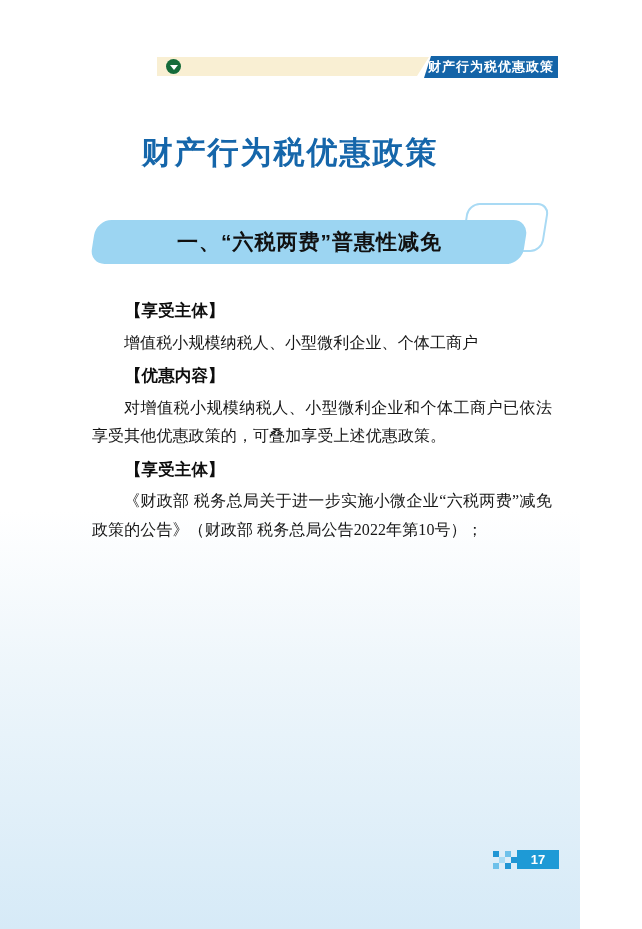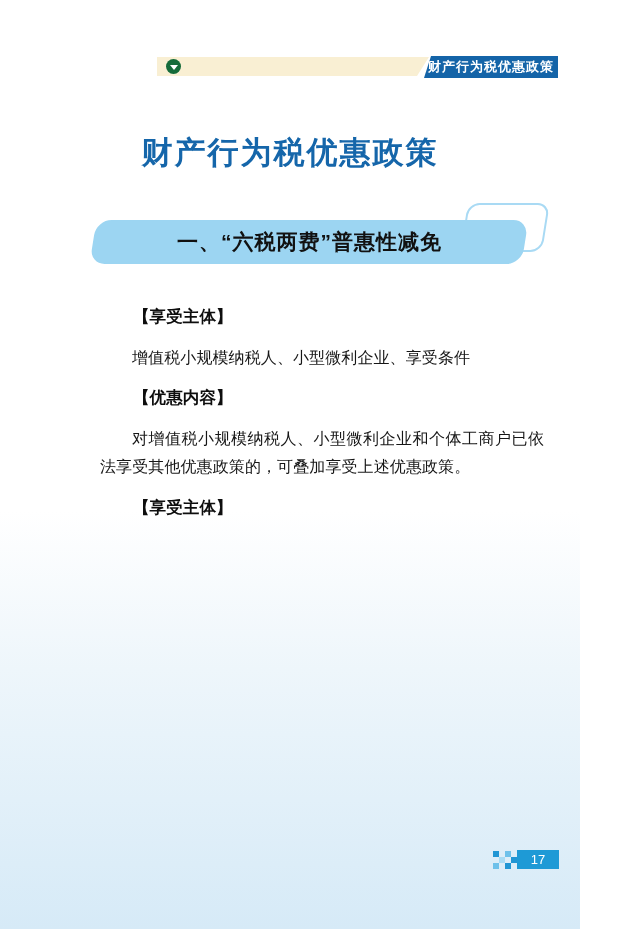--- a/index.html
+++ b/index.html
@@ -61,32 +61,32 @@
     white-space:nowrap;
   }
 
   
   .content {
     position:absolute; left:88px; top:292px; width:468px;
     font-family:"Liberation Serif","DejaVu Serif",serif;
     font-size:16px; line-height:28.5px; color:#161616;
     text-align:justify; letter-spacing:0.1px;
   }
-  .content p { margin:12px; text-indent:2em;font-family:Liberation Mono, monospace; }
+  .content p { margin:4px; text-indent:2em; }
   .sec-head {
     font-family:"Liberation Sans",sans-serif;
     font-weight:bold; font-size:16.5px; color:#0e0e0e;
   }
 
   
   .footer-page {
     position:absolute; left:517px; top:850px; width:42px; height:19px;
     background:#1e9ad6; color:#ffffff;
     display:flex; align-items:center; justify-content:center;
-    font-size:13px; font-weight:normal;
+    font-size:13px; font-weight:bold;
   }
   .px { position:absolute; width:6px; height:6px; }
   .px1 { left:493px; top:851px; background:#2196d4; }
   .px2 { left:505px; top:851px; background:#6ec1ea; }
   .px3 { left:499px; top:857px; background:#a8dbf4; }
   .px4 { left:511px; top:857px; background:#2196d4; }
   .px5 { left:493px; top:863px; background:#6ec1ea; }
   .px6 { left:505px; top:863px; background:#2196d4; }
 </style>
 </head>
@@ -103,31 +103,32 @@
   <div class="doc-title">财产行为税优惠政策</div>
 
   <div class="banner-outline"></div>
   <div class="banner">
     <span class="banner-label">一、“六税两费”普惠性减免</span>
   </div>
 
   <div class="content">
   <div class="section">
     <p class="sec-head">【享受主体】</p>
-  <p class="body-para">增值税小规模纳税人、小型微利企业、享受条件</p>
+  <p class="body-para">增值税小规模纳税人、小型微利企业、个体工商户</p>
       </div>
 
   <div class="section">
     <p class="sec-head">【优惠内容】</p>
         <p class="body-para">对增值税小规模纳税人、小型微利企业和个体工商户已依法享受其他优惠政策的，可叠加享受上述优惠政策。</p>
       </div>
 
 
   <div class="section">
     <p class="sec-head">【享受主体】</p>
+  <p class="body-para">《财政部 税务总局关于进一步实施小微企业“六税两费”减免政策的公告》（财政部 税务总局公告2022年第10号）；</p>
       </div>
 </div>
 
   <div class="px px1"></div>
   <div class="px px2"></div>
   <div class="px px3"></div>
   <div class="px px4"></div>
   <div class="px px5"></div>
   <div class="px px6"></div>
   <div class="footer-page">17</div>

